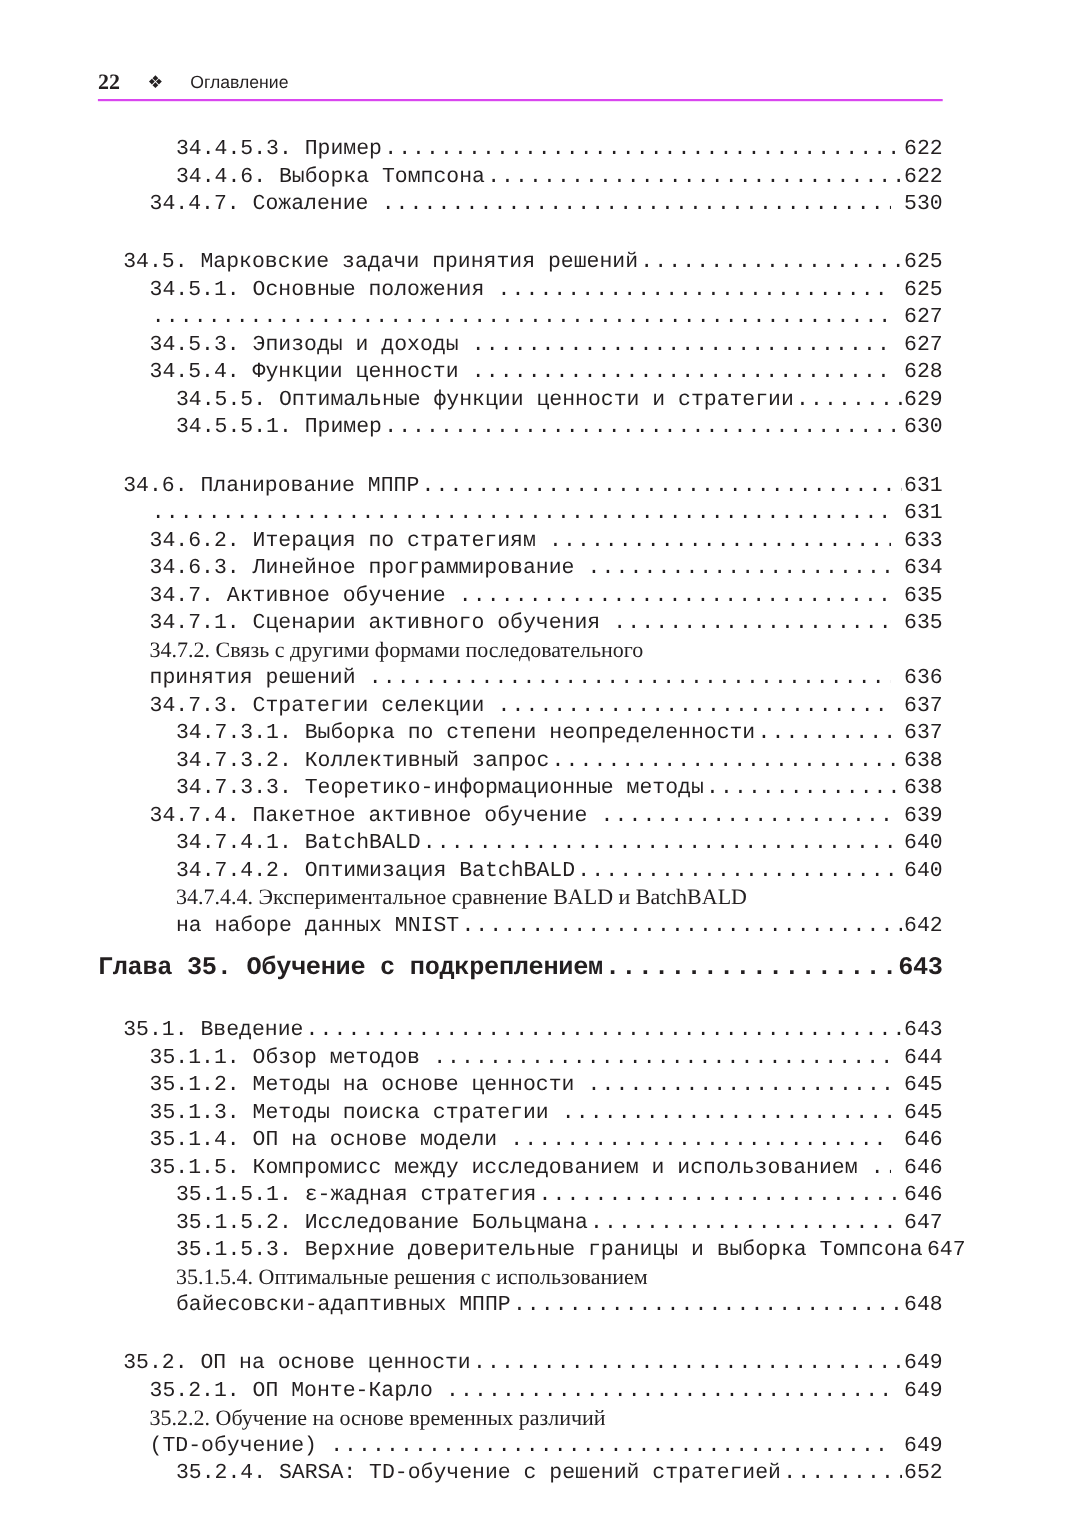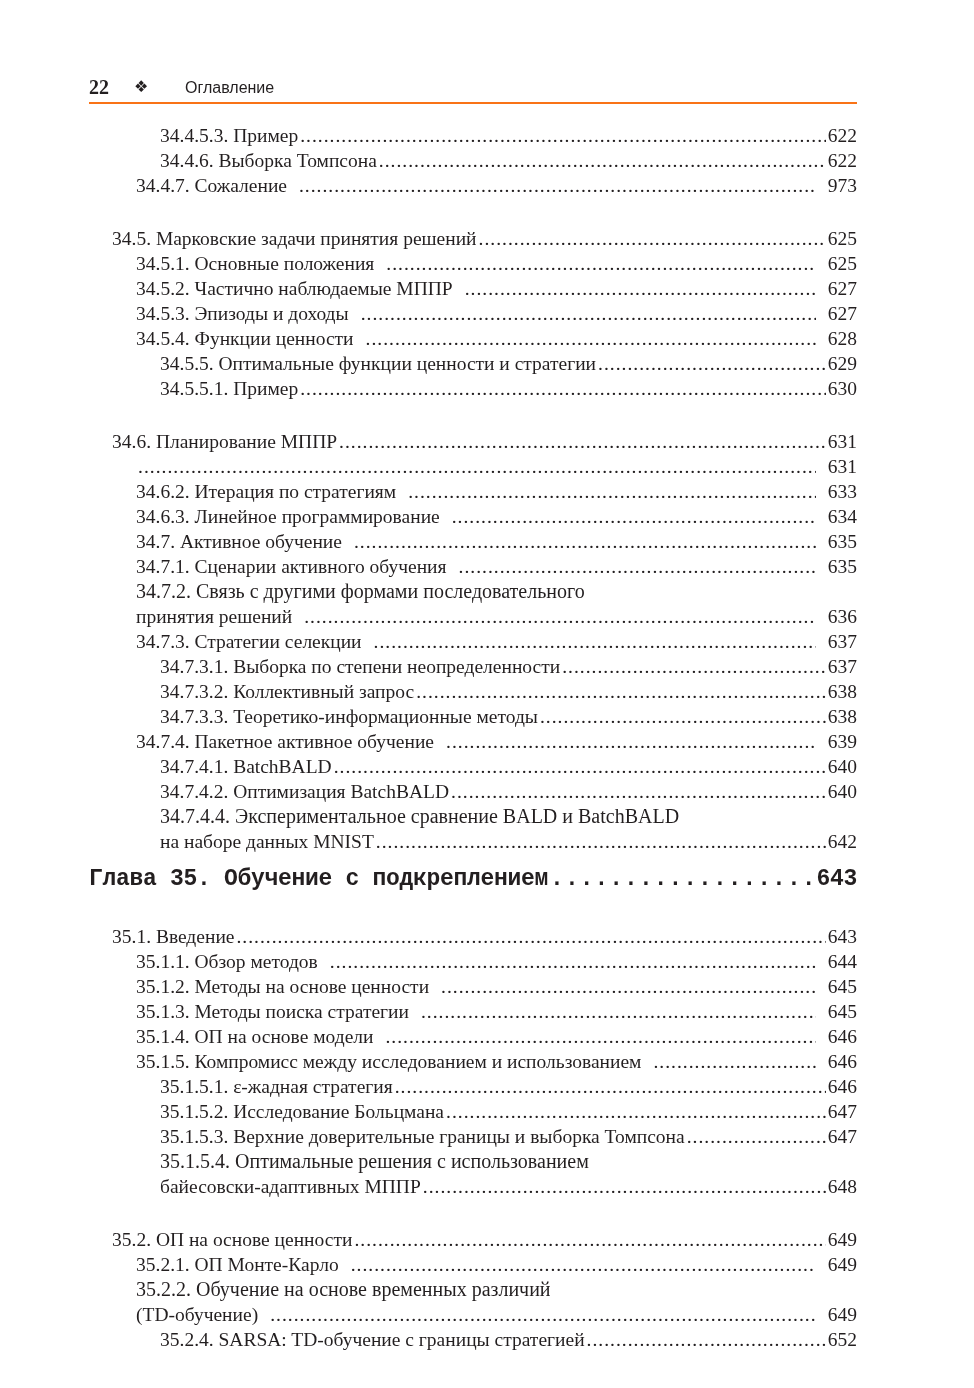--- a/index.html
+++ b/index.html
@@ -1,22 +1,22 @@
 <!DOCTYPE html>
 <html><head>
 <meta charset="utf-8">
 <style>
   html, body { margin:0; padding:0; background:#fff; }
   body { width:974px; height:1388px; position:relative; overflow:hidden; color:#231f20; }
-  .header { position:absolute; left:89px; top:76px; width:768px; height:26px; border-bottom:2px solid #f97316; }
+  .header { position:absolute; left:89px; top:64px; width:768px; height:26px; border-bottom:2px solid #d946ef; }
   .pnum { position:absolute; left:0; top:0; font-family:"Liberation Serif", serif; font-weight:bold; font-size:20px; }
   .orn { position:absolute; left:45px; top:1px; font-family:"DejaVu Sans", sans-serif; font-size:16px; }
-  .htitle { position:absolute; left:84px; top:3px; font-family:"Liberation Sans", sans-serif; font-size:16px;margin-left:12px; }
+  .htitle { position:absolute; left:84px; top:3px; font-family:"Liberation Sans", sans-serif; font-size:16px; }
   .toc { position:absolute; left:89px; top:123px; width:768px; }
-  .row { display:flex; align-items:baseline; height:25px; line-height:25px; font-family:Liberation Serif, serif; font-size:19.5px; white-space:nowrap; }
+  .row { display:flex; align-items:baseline; height:25px; line-height:25px; font-family:Liberation Mono, monospace; font-size:19.5px; white-space:nowrap; }
   .row .t { flex:0 0 auto; }
   .row .d { flex:1 1 auto; overflow:hidden; margin:0 2px; }
   .row .d::before { content:"........................................................................................................................................................................................................"; letter-spacing:1px; }
   .row .p { flex:0 0 auto; }
   .l1 { padding-left:23px;margin-top:28px; } .l2 { padding-left:47px;gap:10px; } .l3 { padding-left:71px; }
   .chapter { font-family:Liberation Mono, monospace; font-weight:bold; font-size:23px; height:34px; line-height:34px; margin-top:8px; letter-spacing:-0.3px; }
   .cont { display:block; height:25px; line-height:25px; font-family:"Liberation Serif", serif; font-size:20px; white-space:nowrap; }
 </style>
 </head>
 <body>
@@ -39,40 +39,39 @@
       <div class="row l3">
         <span class="t">34.4.6. Выборка Томпсона</span>
         <span class="d"></span>
         <span class="p">622</span>
       </div>
     </div>
     <div class="entry">
       <div class="row l2">
         <span class="t">34.4.7. Сожаление</span>
         <span class="d"></span>
-        <span class="p">973</span>
+        <span class="p">530</span>
       </div>
     </div>
     <div class="entry">
       <div class="row l1">
         <span class="t">34.5. Марковские задачи принятия решений</span>
         <span class="d"></span>
         <span class="p">625</span>
       </div>
     </div>
     <div class="entry">
       <div class="row l2">
         <span class="t">34.5.1. Основные положения</span>
         <span class="d"></span>
         <span class="p">625</span>
       </div>
     </div>
     <div class="entry">
       <div class="row l2">
-        <span class="t">34.5.2. Частично наблюдаемые МППР</span>
         <span class="d"></span>
         <span class="p">627</span>
       </div>
     </div>
     <div class="entry">
       <div class="row l2">
         <span class="t">34.5.3. Эпизоды и доходы</span>
         <span class="d"></span>
         <span class="p">627</span>
       </div>
@@ -297,18 +296,18 @@
     <div class="entry">
       <span class="cont l2">35.2.2. Обучение на основе временных различий</span>
       <div class="row l2">
         <span class="t">(TD-обучение)</span>
         <span class="d"></span>
         <span class="p">649</span>
       </div>
     </div>
     <div class="entry">
       <div class="row l3">
-        <span class="t">35.2.4. SARSA: TD-обучение с границы стратегией</span>
+        <span class="t">35.2.4. SARSA: TD-обучение с решений стратегией</span>
         <span class="d"></span>
         <span class="p">652</span>
       </div>
     </div>
   </div>
 
 </body></html>

